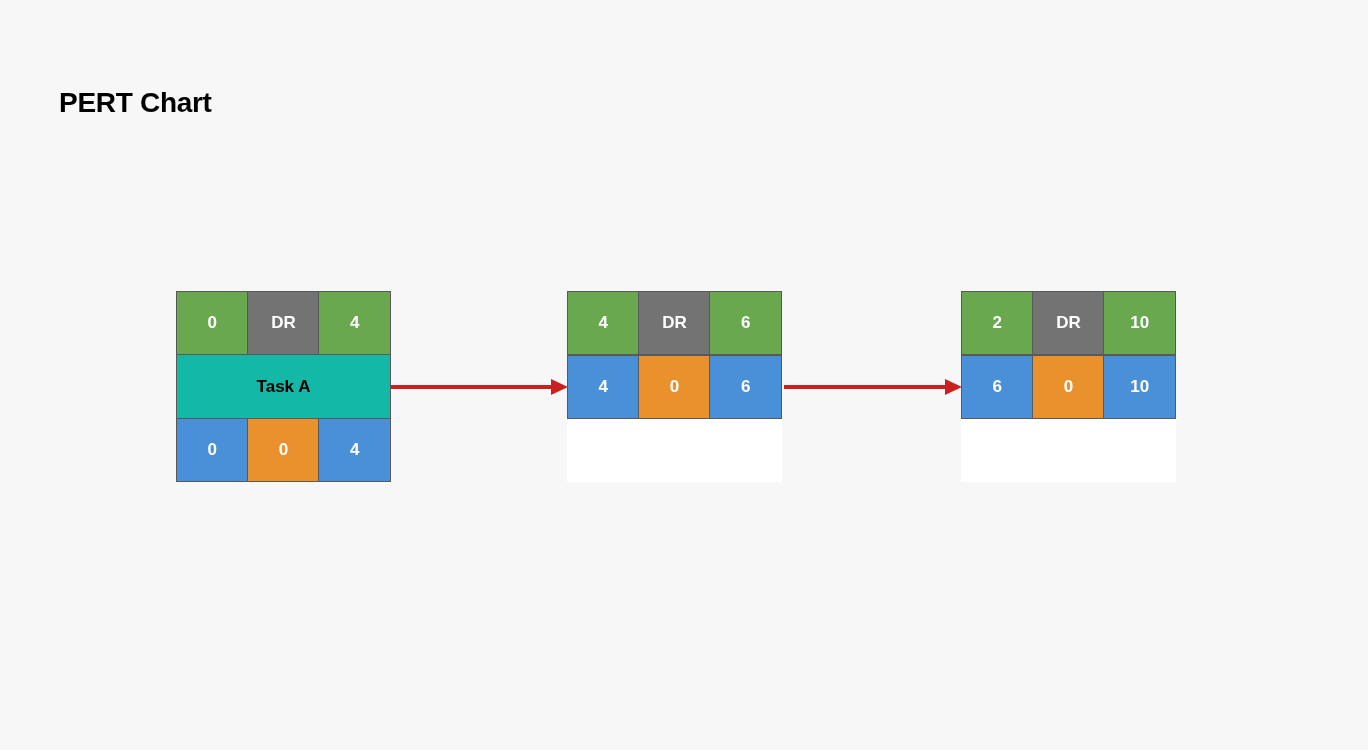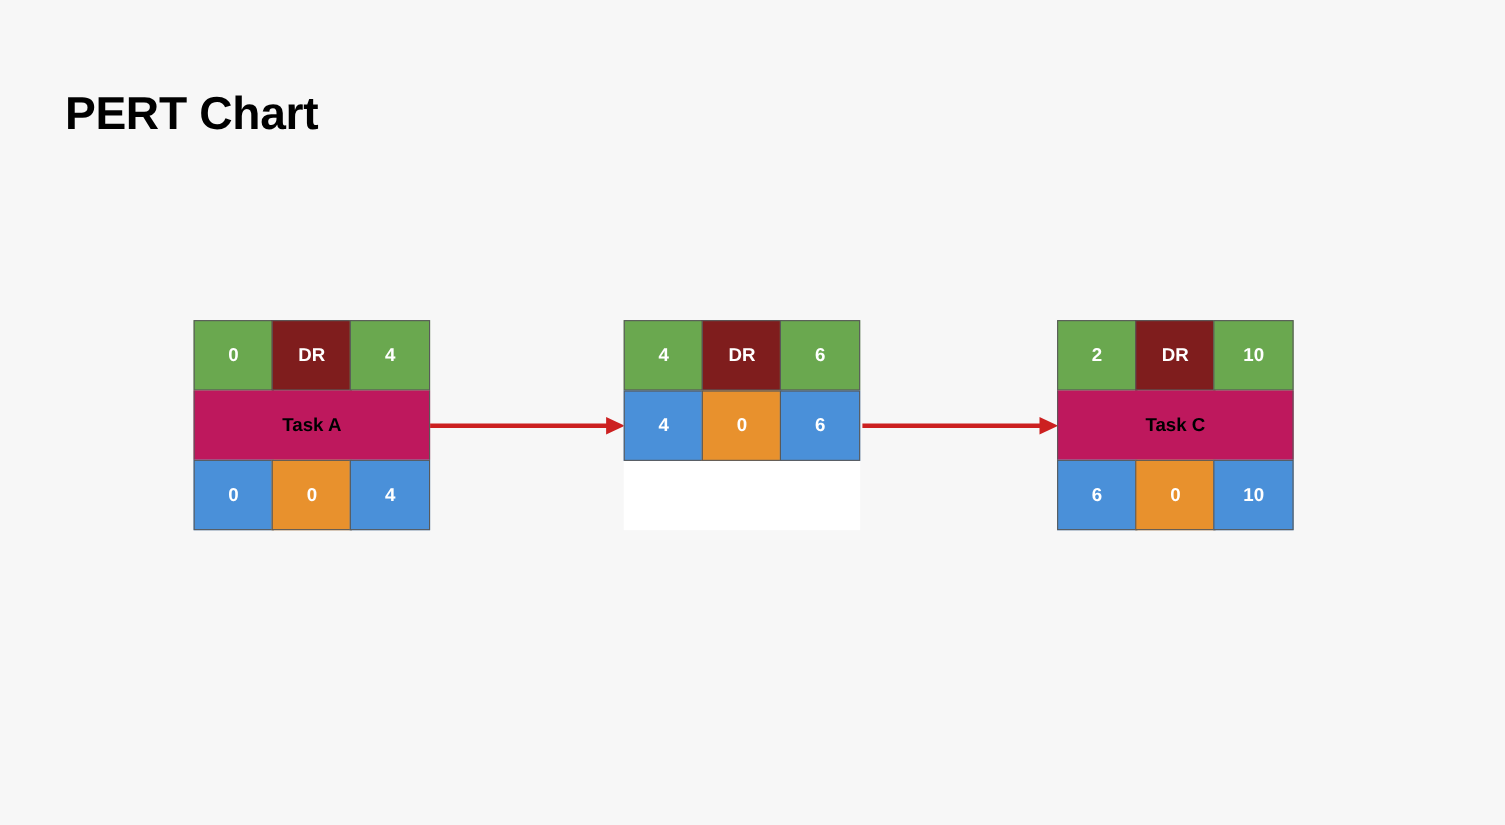--- a/index.html
+++ b/index.html
@@ -16,21 +16,21 @@
   }
   #canvas {
     position: relative;
     width: 1368px;
     height: 750px;
   }
   #page-title {
     position: absolute;
     left: 59px;
     top: 78px;
-    font-size: 42px;
+    font-size: 28px;
     font-weight: bold;
     color: #000000;
     letter-spacing: -0.3px;
     line-height: 50px;
     white-space: nowrap;
   }
   .pert-node {
     position: absolute;
     width: 215px;
     height: 191px;
@@ -43,21 +43,21 @@
     display: flex;
     flex-direction: row;
     box-sizing: border-box;
     width: 100%;
   }
   .row-top, .row-bottom {
     height: 64px;
   }
   .row-middle {
     height: 63px;
-    background: #be185d;
+    background: #14b8a6;
     border-left: 1.5px solid #595959;
     border-right: 1.5px solid #595959;
     align-items: center;
     justify-content: center;
   }
   .cell {
     flex: 1 1 0;
     box-sizing: border-box;
     display: flex;
     align-items: center;
@@ -72,21 +72,21 @@
   .cell:last-child {
     margin-right: 0;
   }
   .row-top .cell {
     border-bottom-width: 0.75px;
   }
   .row-bottom .cell {
     border-top-width: 0.75px;
   }
   .cell-green  { background: #6aa84f; }
-  .cell-purple { background: #7f1d1d; }
+  .cell-purple { background: #737373; }
   .cell-blue   { background: #4a90d9; }
   .cell-orange { background: #e8912d; }
 
   .task-name {
     font-size: 17px;
     font-weight: bold;
     color: #000000;
     text-align: center;
     width: 100%;
     white-space: nowrap;
@@ -150,23 +150,20 @@
       <polygon points="161,4 178,12 161,20" fill="#cc2020"></polygon>
     </svg>
   </div>
 
   <div class="pert-node" style="left:961px; top:291px;">
     <div class="node-row row-top">
       <div class="cell cell-green">2</div>
       <div class="cell cell-purple">DR</div>
       <div class="cell cell-green">10</div>
     </div>
-    <div class="node-row row-middle">
-      <div class="task-name">Task C</div>
-    </div>
     <div class="node-row row-bottom">
       <div class="cell cell-blue">6</div>
       <div class="cell cell-orange">0</div>
       <div class="cell cell-blue">10</div>
     </div>
   </div>
 
 </div>
 
 </body></html>

